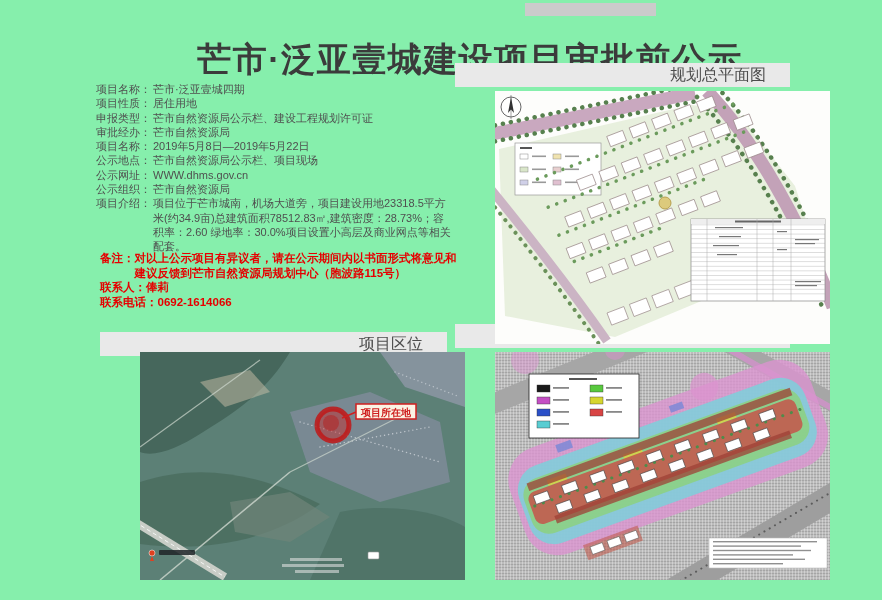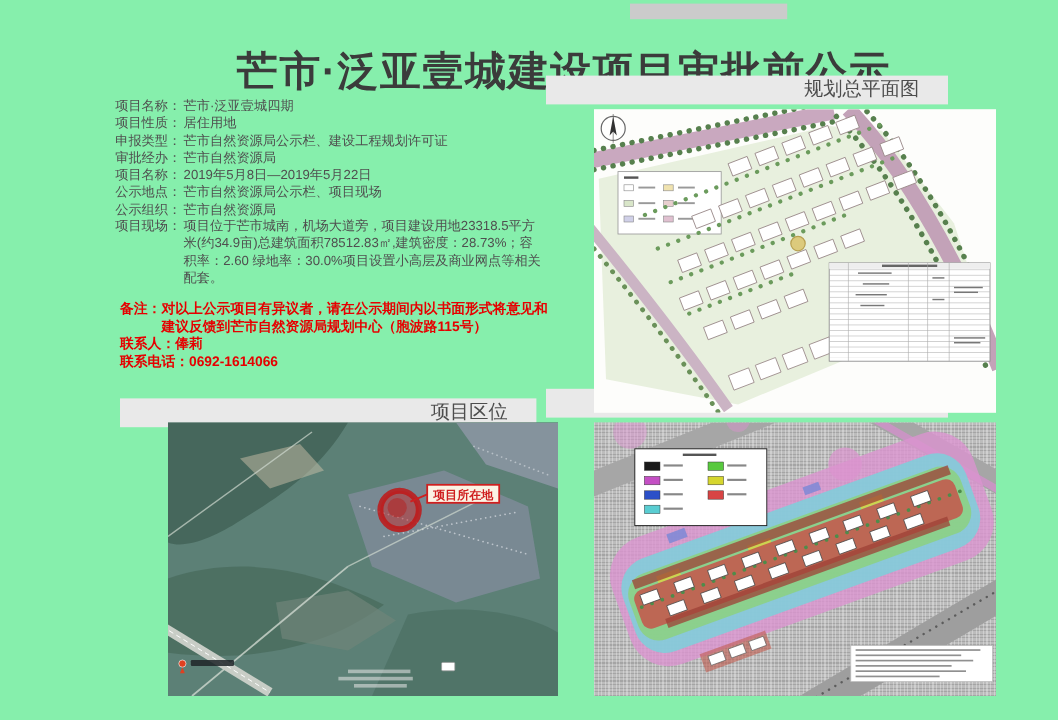--- a/index.html
+++ b/index.html
@@ -57,25 +57,29 @@
     </div>
     <div class="row">
       <span class="lbl">项目名称：</span>
       <span class="val">2019年5月8日—2019年5月22日</span>
     </div>
     <div class="row">
       <span class="lbl">公示地点：</span>
       <span class="val">芒市自然资源局公示栏、项目现场</span>
     </div>
     <div class="row">
+      <span class="lbl">公示网址：</span>
+      <span class="val">WWW.dhms.gov.cn</span>
+    </div>
+    <div class="row">
       <span class="lbl">公示组织：</span>
       <span class="val">芒市自然资源局</span>
     </div>
     <div class="row">
-      <span class="lbl">项目现场：</span>
+      <span class="lbl">项目介绍：</span>
       <span class="val">项目位于芒市城南，机场大道旁，项目建设用地23318.5平方米(约34.9亩)总建筑面积78512.83㎡,建筑密度：28.73%；容积率：2.60 绿地率：30.0%项目设置小高层及商业网点等相关配套。</span>
     </div>
   </div>
 
   <div class="notice">
     <div class="row">
       <span class="lbl">备注：</span>
       <span class="val">对以上公示项目有异议者，请在公示期间内以书面形式将意见和建议反馈到芒市自然资源局规划中心（胞波路115号）</span>
     </div>
     <div class="row">

